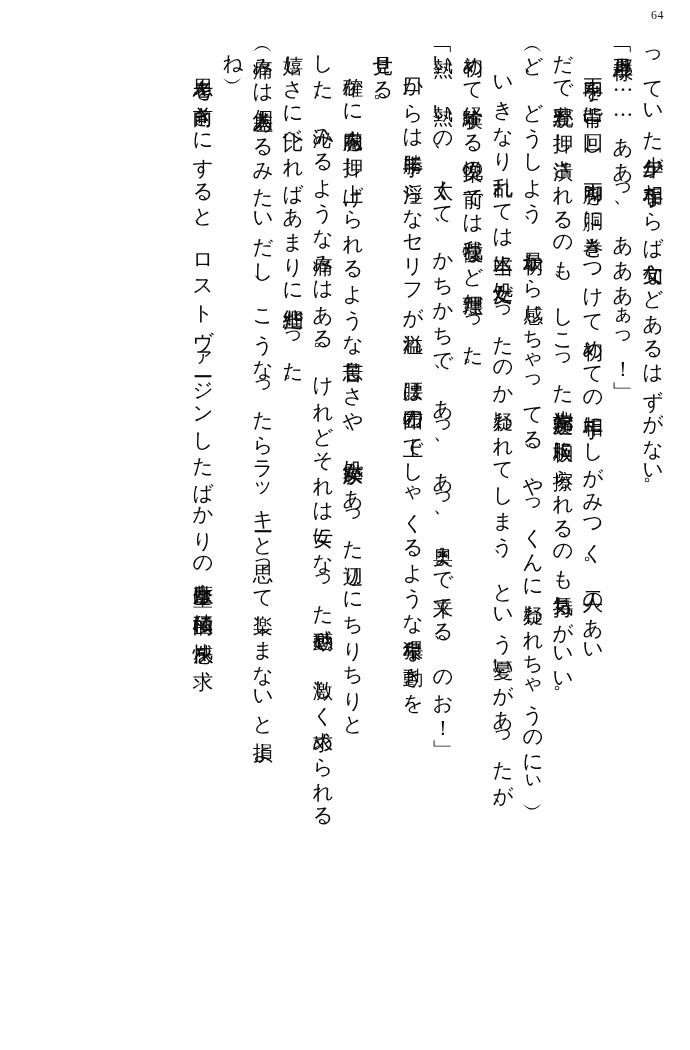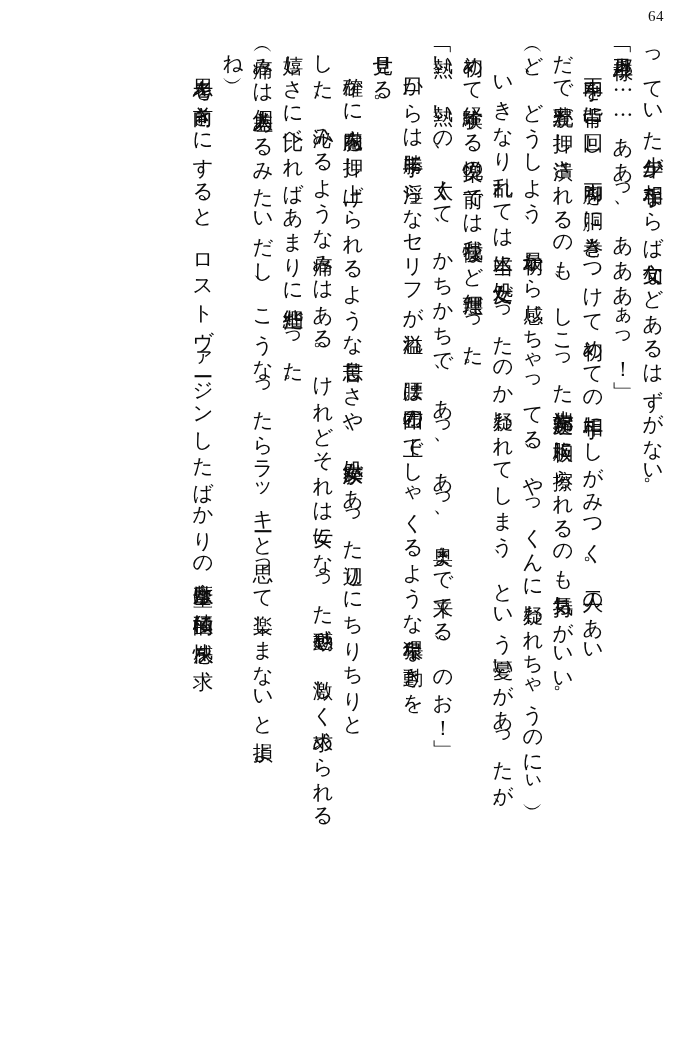--- a/index.html
+++ b/index.html
@@ -19,21 +19,21 @@
     width: 690px;
     height: 1050px;
     box-sizing: border-box;
     background: #ffffff;
   }
   .page-number {
     position: absolute;
     top: 8px;
     right: 26px;
     font-family: "Liberation Serif", serif;
-    font-size: 15px;
+    font-size: 12px;
     letter-spacing: 0.5px;
     color: #111111;
   }
   .text-body {
     position: absolute;
     top: 40px;
     left: 22px;
     right: 22px;
     bottom: 18px;
     display: flex;

